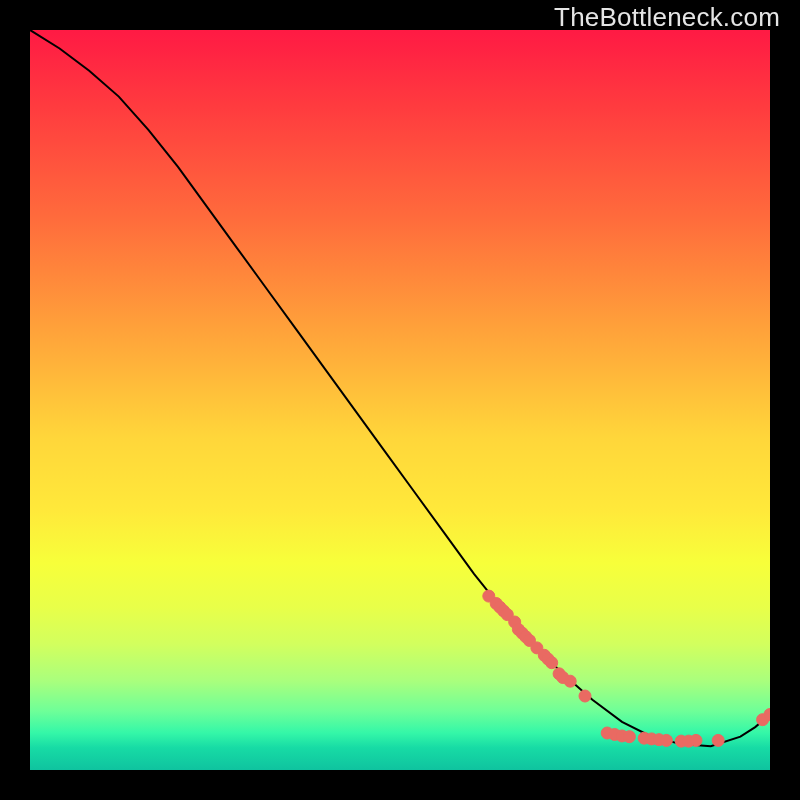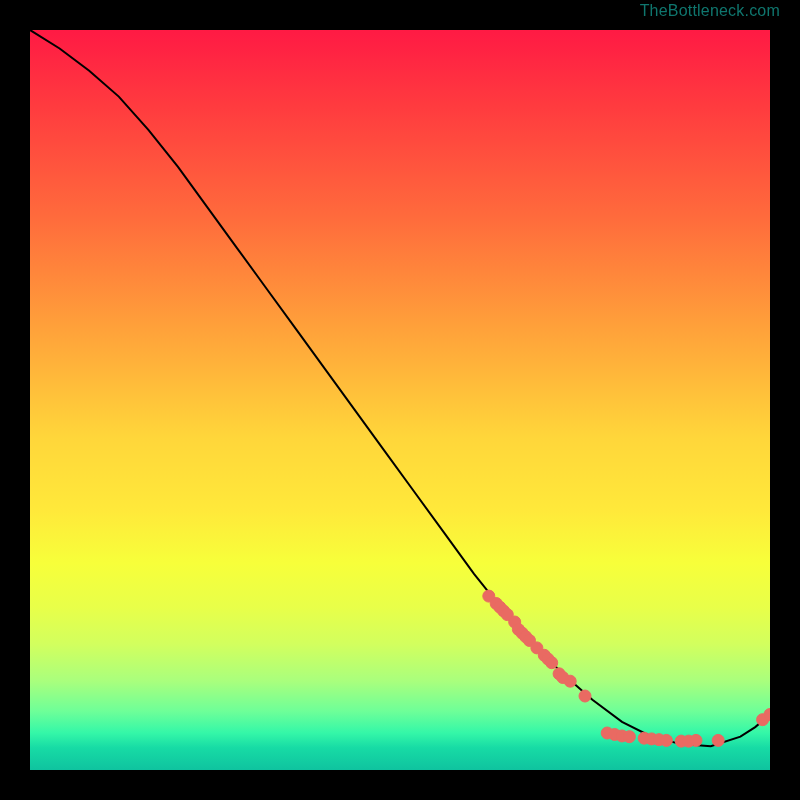--- a/index.html
+++ b/index.html
@@ -13,23 +13,23 @@
   }
   .wrap {
     position: relative;
     width: 800px;
     height: 800px;
   }
   .watermark {
     position: absolute;
     top: 2px;
     right: 20px;
-    font-size: 16px;
+    font-size: 26px;
     font-weight: 500;
-    color: #0f766e;
+    color: #e5e5e5;
     letter-spacing: 0.2px;
     z-index: 5;
   }
   .plot-area {
     position: absolute;
     left: 30px;
     top: 30px;
     width: 740px;
     height: 740px;
     background: linear-gradient(

